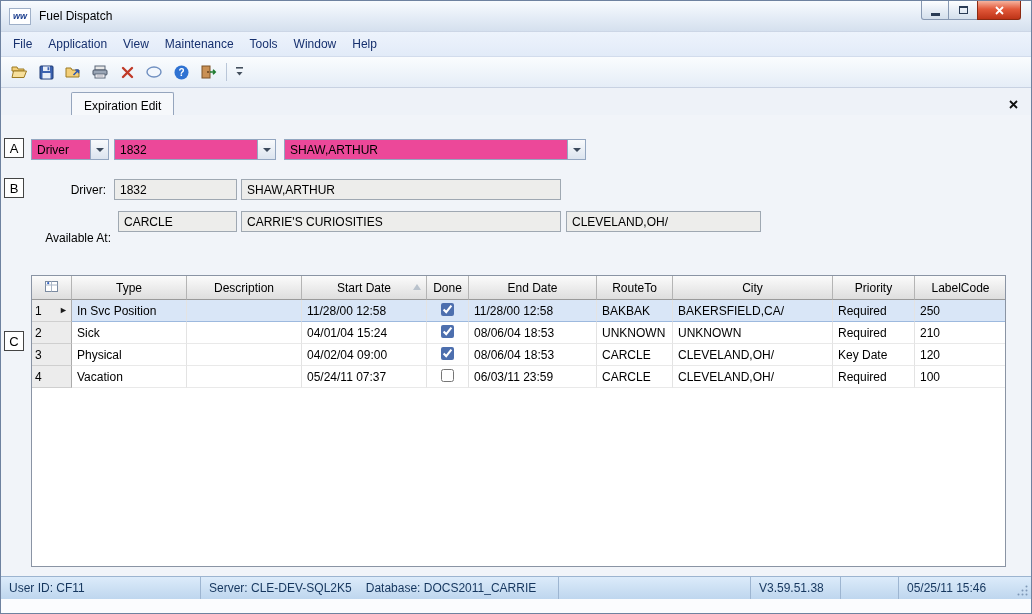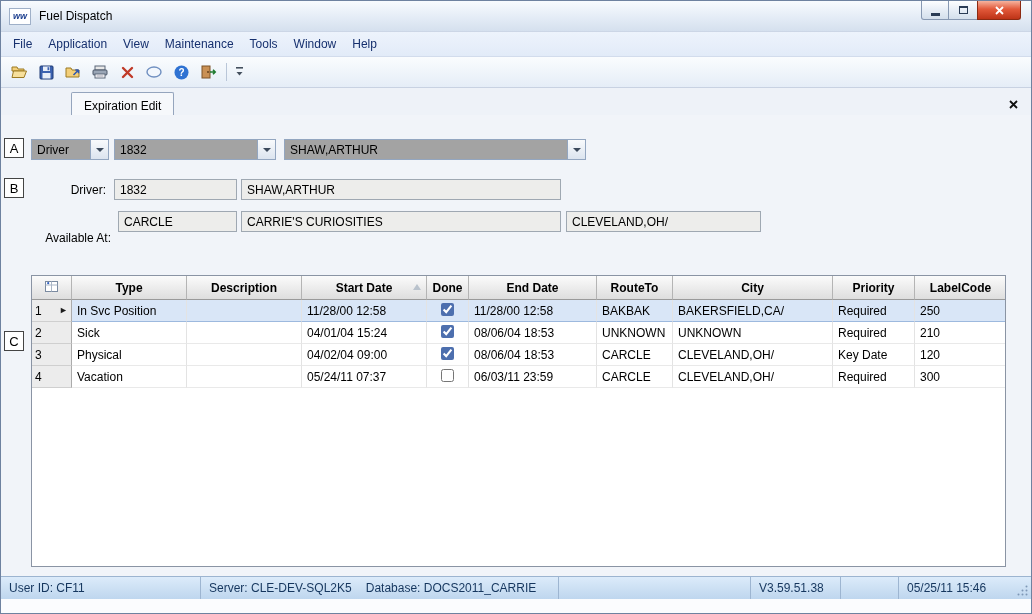--- a/index.html
+++ b/index.html
@@ -28,31 +28,31 @@
   .tool-sep{width:1px;height:18px;background:#b9c6d8;margin:0 3px;}
   .tool-overflow{width:14px;height:24px;display:flex;align-items:center;justify-content:center;}
 
   
   .tabstrip{position:relative;height:30px;border-bottom:1px solid #95a5bd;background:#eef2f8;}
   .tab{position:absolute;left:30px;bottom:-1px;height:25px;padding:0 12px;background:#f6f8fb;border:1px solid #95a5bd;border-bottom:1px solid #f6f8fb;border-radius:2px 2px 0 0;display:flex;align-items:center;margin-left:40px;}
   .tabstrip-close{position:absolute;right:10px;bottom:6px;width:16px;height:16px;display:flex;align-items:center;justify-content:center;}
 
   
   .content{position:absolute;left:0;right:0;top:114px;bottom:36px;background:#f1f4f9;}
-  .combo{position:absolute;height:21px;box-sizing:border-box;background:#a3a3a3;border:1px solid #93a6c0;display:flex;align-items:stretch;}
+  .combo{position:absolute;height:21px;box-sizing:border-box;background:#ec4899;border:1px solid #93a6c0;display:flex;align-items:stretch;}
   .combo-text{flex:1;display:flex;align-items:center;padding:0 5px;white-space:nowrap;overflow:hidden;}
   .combo-btn{width:17px;border-left:1px solid #93a6c0;background:linear-gradient(#f8fafc,#dce4ef);display:flex;align-items:center;justify-content:center;}
   .tri{width:0;height:0;border-left:4px solid transparent;border-right:4px solid transparent;border-top:4px solid #3c4a5c;}
   .field{position:absolute;height:21px;box-sizing:border-box;background:#ededeb;border:1px solid #9fa8b2;display:flex;align-items:center;padding:0 5px;white-space:nowrap;overflow:hidden;}
   .form-label{position:absolute;height:21px;display:flex;align-items:center;justify-content:flex-end;}
 
   
   .grid{position:absolute;left:30px;top:160px;width:975px;height:292px;box-sizing:border-box;border:1px solid #8a94a4;background:#fff;overflow:hidden;}
   .grid table{border-collapse:separate;border-spacing:0;table-layout:fixed;width:100%;}
-  .grid th{height:24px;box-sizing:border-box;padding:0 4px;background:linear-gradient(#fbfbfb,#dedede);border-right:1px solid #b4b4b4;border-bottom:1px solid #9a9a9a;font-weight:bold;font-size:12px;text-align:center;position:relative;white-space:nowrap;overflow:hidden;}
+  .grid th{height:24px;box-sizing:border-box;padding:0 4px;background:linear-gradient(#fbfbfb,#dedede);border-right:1px solid #b4b4b4;border-bottom:1px solid #9a9a9a;font-weight:normal;font-size:12px;text-align:center;position:relative;white-space:nowrap;overflow:hidden;}
   .grid td{height:22px;box-sizing:border-box;padding:0 5px;border-right:1px solid #e3e3e3;border-bottom:1px solid #e9e9e9;font-size:12px;white-space:nowrap;overflow:hidden;}
   td.sel{background:#ececec;border-right:1px solid #ababab;border-bottom:1px solid #cfcfcf;padding:0 3px;}
   td.done{text-align:center;padding:0;}
   tr.selected td:not(.sel){background:#d9e6f7;border-bottom-color:#9db9de;}
   .rowline{display:flex;align-items:center;justify-content:space-between;}
   .arrow{font-size:9px;color:#1c1c1c;line-height:1;}
   .sort-up{position:absolute;right:5px;top:8px;width:0;height:0;border-left:4px solid transparent;border-right:4px solid transparent;border-bottom:6px solid #b9c2cc;}
   .fc-box{display:inline-flex;align-items:center;justify-content:center;}
   input[type=checkbox]{width:13px;height:13px;margin:0;accent-color:#4d6fae;}
 
@@ -309,21 +309,21 @@
       </span>
     </td>
     <td>Vacation</td>
     <td></td>
     <td>05/24/11 07:37</td>
     <td class="done"><input type="checkbox" style=""></td>
     <td>06/03/11 23:59</td>
     <td>CARCLE</td>
     <td>CLEVELAND,OH/</td>
     <td>Required</td>
-    <td>300</td>
+    <td>100</td>
   </tr>
           </tbody>
       </table>
     </div>
   </div>
 
   <div class="statusbar">
     <div class="sb-sec" style="width:200px">
         <span>User ID: CF11</span>
       </div>

